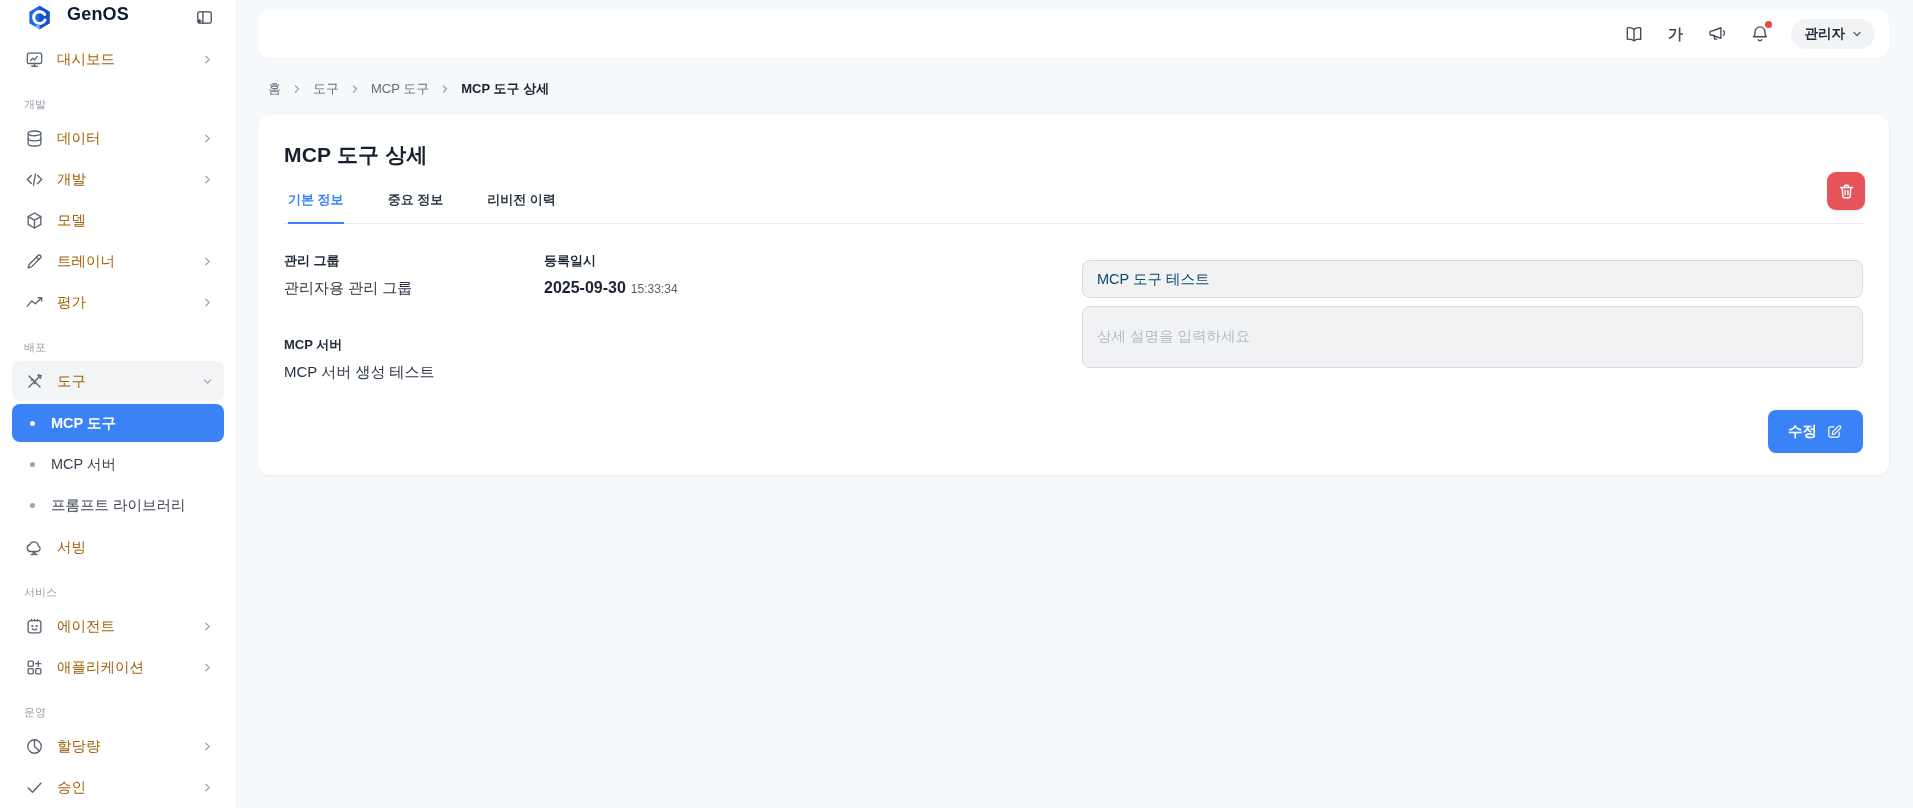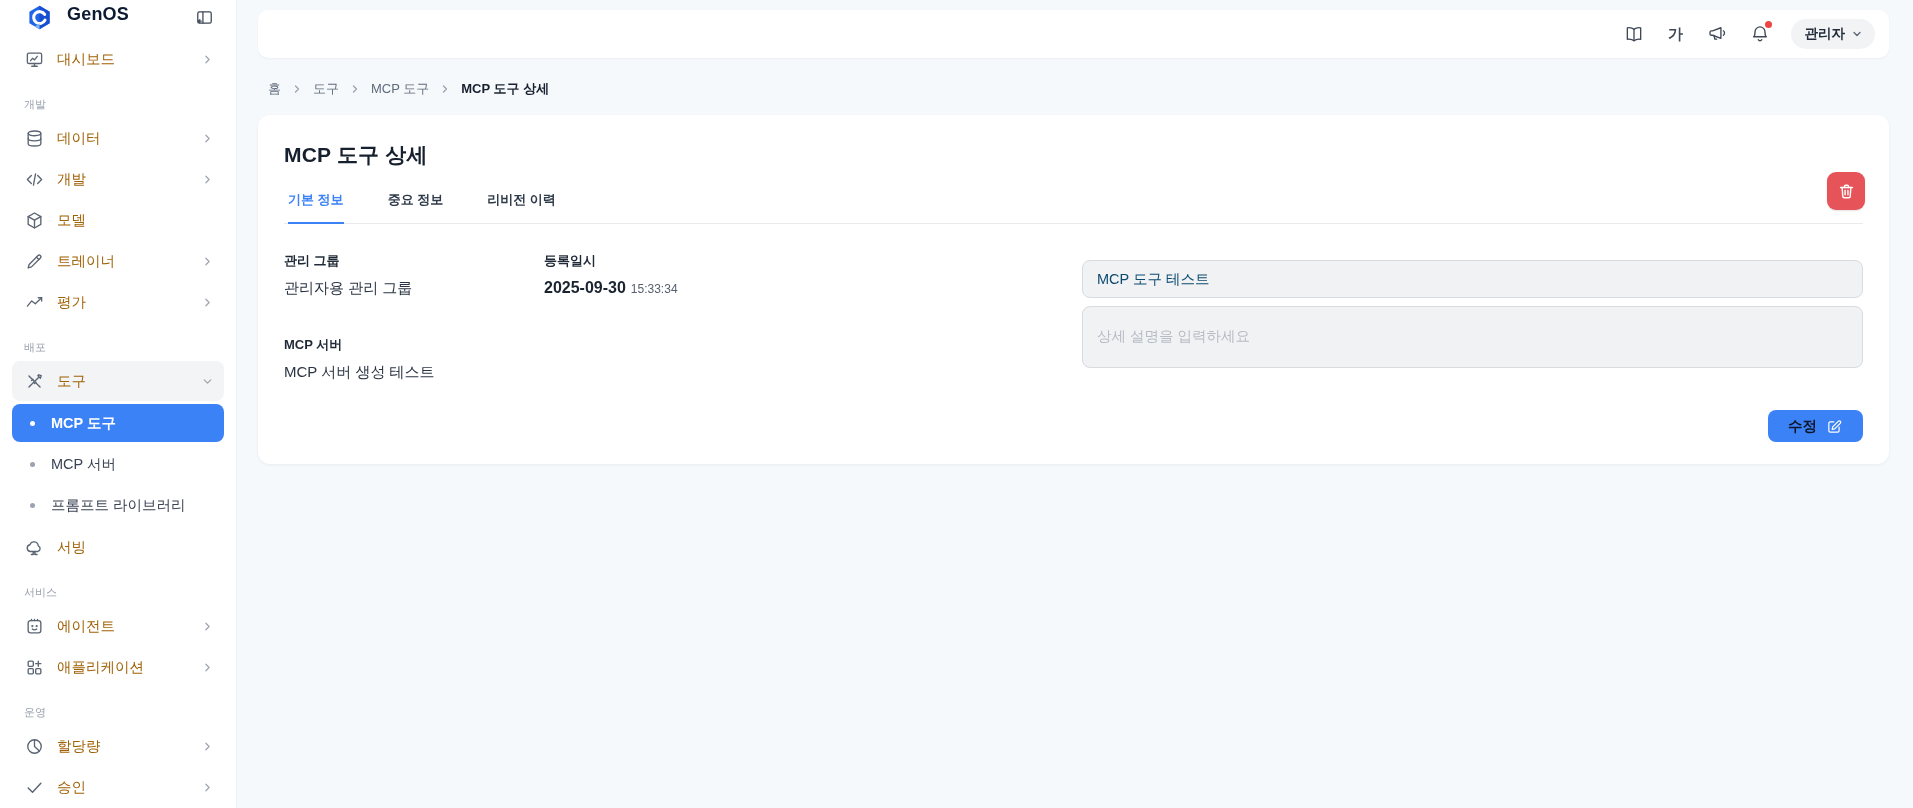--- a/index.html
+++ b/index.html
@@ -109,22 +109,22 @@
   .desc-label { margin-top:20px; }
   .text-area {
     margin-top:8px; width:100%; height:62px; resize:none;
     border:1px solid #d8dbe0; border-radius:8px; background:#f1f2f4;
     color:#a9afb9; font-size:14.5px; padding:20px 14px;
     font-family:inherit; outline:none;
   }
   .text-area::placeholder, .text-input::placeholder { color:#b7bcc4; }
   .card-footer { display:flex; justify-content:flex-end; margin-top:28px; }
   .edit-btn {
-    height:32px; padding:0 20px; background:#3b82f6; border:none; border-radius:8px;
-    color:#0f172a; font-size:14.5px; font-weight:600; cursor:pointer;
+    height:43px; padding:0 20px; background:#3b82f6; border:none; border-radius:8px;
+    color:#ffffff; font-size:14.5px; font-weight:600; cursor:pointer;
     display:flex; align-items:center; gap:9px; font-family:inherit;
   }
   svg { display:block; }
 </style>
 </head>
 <body>
 
 <aside class="sidebar">
   <div class="sidebar-header">
     <div class="logo">

